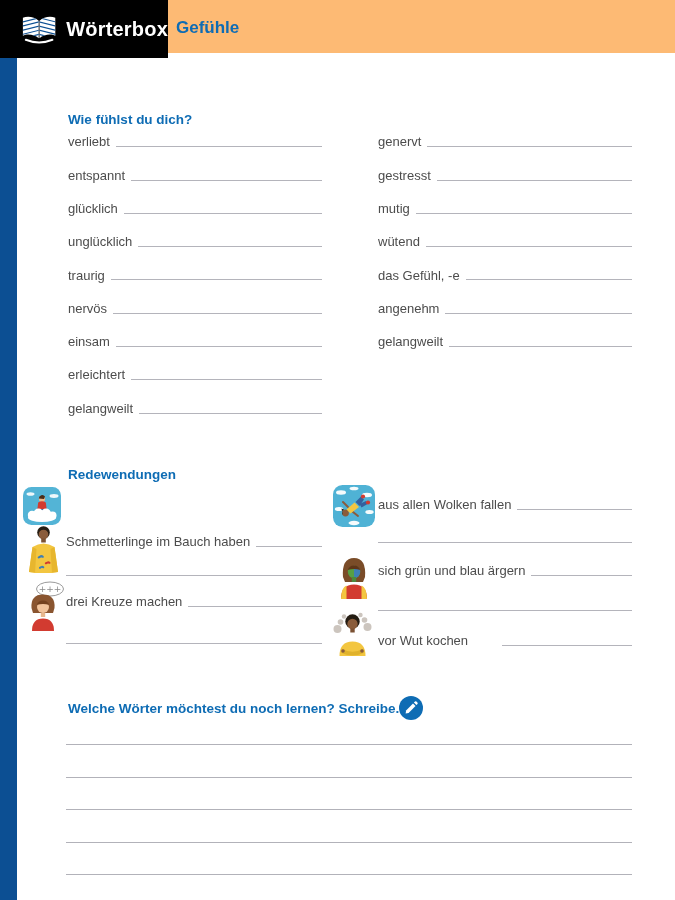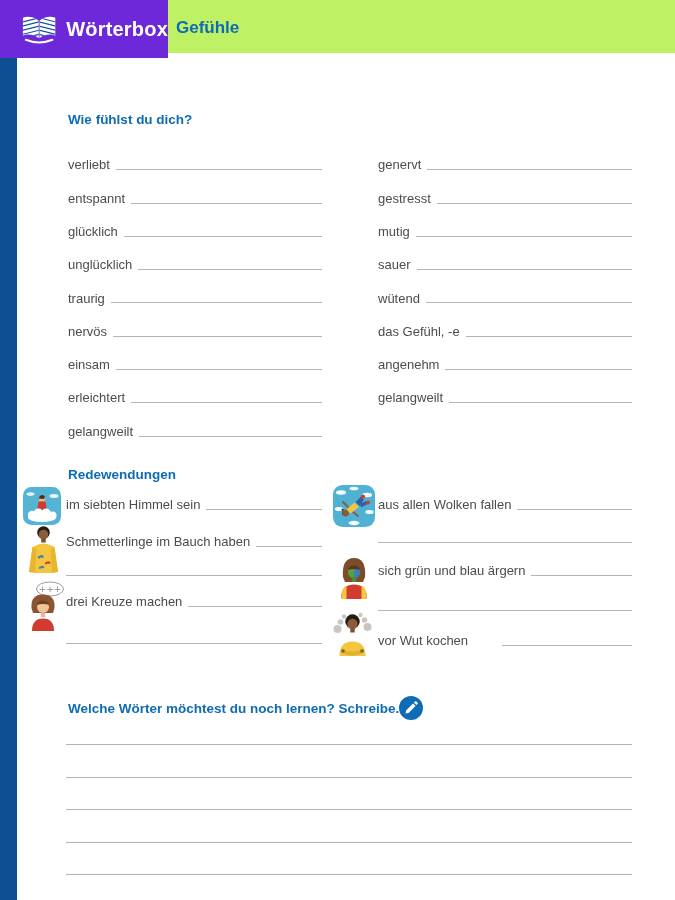--- a/index.html
+++ b/index.html
@@ -4,32 +4,32 @@
 <style>
   * { margin:0; padding:0; box-sizing:border-box; }
   html,body { background:#fff; }
   body { font-family:"Liberation Sans","DejaVu Sans",sans-serif; }
   .page { position:relative; width:675px; height:900px; background:#fff; overflow:hidden; }
 
   
   .left-bar { position:absolute; left:0; top:0; width:17px; height:900px; background:#0c4f93; }
 
   
-  .band { position:absolute; left:0; top:0; width:675px; height:53px; background:#bef264; }
+  .band { position:absolute; left:0; top:0; width:675px; height:53px; background:#fdba74; }
   .topic { position:absolute; left:176px; top:0; height:53px; line-height:56px;
            font-size:17px; font-weight:bold; color:#0e6cb4; }
-  .brand-box { position:absolute; left:0; top:0; width:168px; height:58px; background:#6d28d9;
+  .brand-box { position:absolute; left:0; top:0; width:168px; height:58px; background:#000000;
                display:flex; align-items:center; padding-left:20px; gap:8px; }
   .brand-title { color:#fff; font-size:20px; font-weight:bold; letter-spacing:.2px; }
 
   
   .sec { position:absolute; font-size:13.5px; font-weight:bold; color:#0e6cb4; }
 
   
-  .vocab-col { position:absolute; top:140px; width:254px; }
+  .vocab-col { position:absolute; top:117px; width:254px; }
   .vocab-row { display:flex; align-items:flex-end; height:33.3px; }
   .word { font-size:13px; color:#4c4c4c; white-space:nowrap; line-height:1.15; }
   .fill-line { flex:1; margin-left:6px; border-bottom:1px solid #b4b4bb; transform:translateY(-3px); height:0; }
 
   
   .icn { position:absolute; }
   .idiom-row { position:absolute; display:flex; align-items:flex-end; height:17px; }
   .idiom-row .word { font-size:13px; color:#4c4c4c; }
   .extra-line { position:absolute; border-bottom:1px solid #b4b4bb; height:0; }
 
@@ -116,24 +116,20 @@
     <div class="vocab-row">
         <span class="word">genervt</span>
         <span class="fill-line"></span>
       </div>
     <div class="vocab-row">
         <span class="word">gestresst</span>
         <span class="fill-line"></span>
       </div>
     <div class="vocab-row">
         <span class="word">mutig</span>
-        <span class="fill-line"></span>
-      </div>
-    <div class="vocab-row">
-        <span class="word">sauer</span>
         <span class="fill-line"></span>
       </div>
     <div class="vocab-row">
         <span class="word">wütend</span>
         <span class="fill-line"></span>
       </div>
     <div class="vocab-row">
         <span class="word">das Gefühl, -e</span>
         <span class="fill-line"></span>
       </div>
@@ -239,24 +235,20 @@
     </g>
     <circle cx="21.5" cy="11.5" r="7.2" fill="#241c12"></circle>
     <circle cx="21.5" cy="14" r="5.2" fill="#8a5c3b"></circle>
     <rect x="19.3" y="18.5" width="4.4" height="4" fill="#7b5133"></rect>
     <path d="M8.5 46 Q8.5 31.5 21.5 31.5 Q34.5 31.5 34.5 46 Z" fill="#f3c640"></path>
     <path d="M10.5 38.5 Q21.5 45 32.5 38.5 L32.5 43 Q21.5 48 10.5 43 Z" fill="#e0b22c"></path>
     <circle cx="12" cy="41" r="1.8" fill="#8a5c3b"></circle>
     <circle cx="31" cy="41" r="1.8" fill="#8a5c3b"></circle>
   </svg>
 
-  <div class="idiom-row" style="left:66px; top:496px; width:256px;">
-    <span class="word">im siebten Himmel sein</span>
-    <span class="fill-line"></span>
-  </div>
   <div class="idiom-row" style="left:66px; top:533px; width:256px;">
     <span class="word">Schmetterlinge im Bauch haben</span>
     <span class="fill-line"></span>
   </div>
   <div class="extra-line" style="left:66px; top:575px; width:256px;"></div>
   <div class="idiom-row" style="left:66px; top:593px; width:256px;">
     <span class="word">drei Kreuze machen</span>
     <span class="fill-line"></span>
   </div>
   <div class="extra-line" style="left:66px; top:643px; width:256px;"></div>

